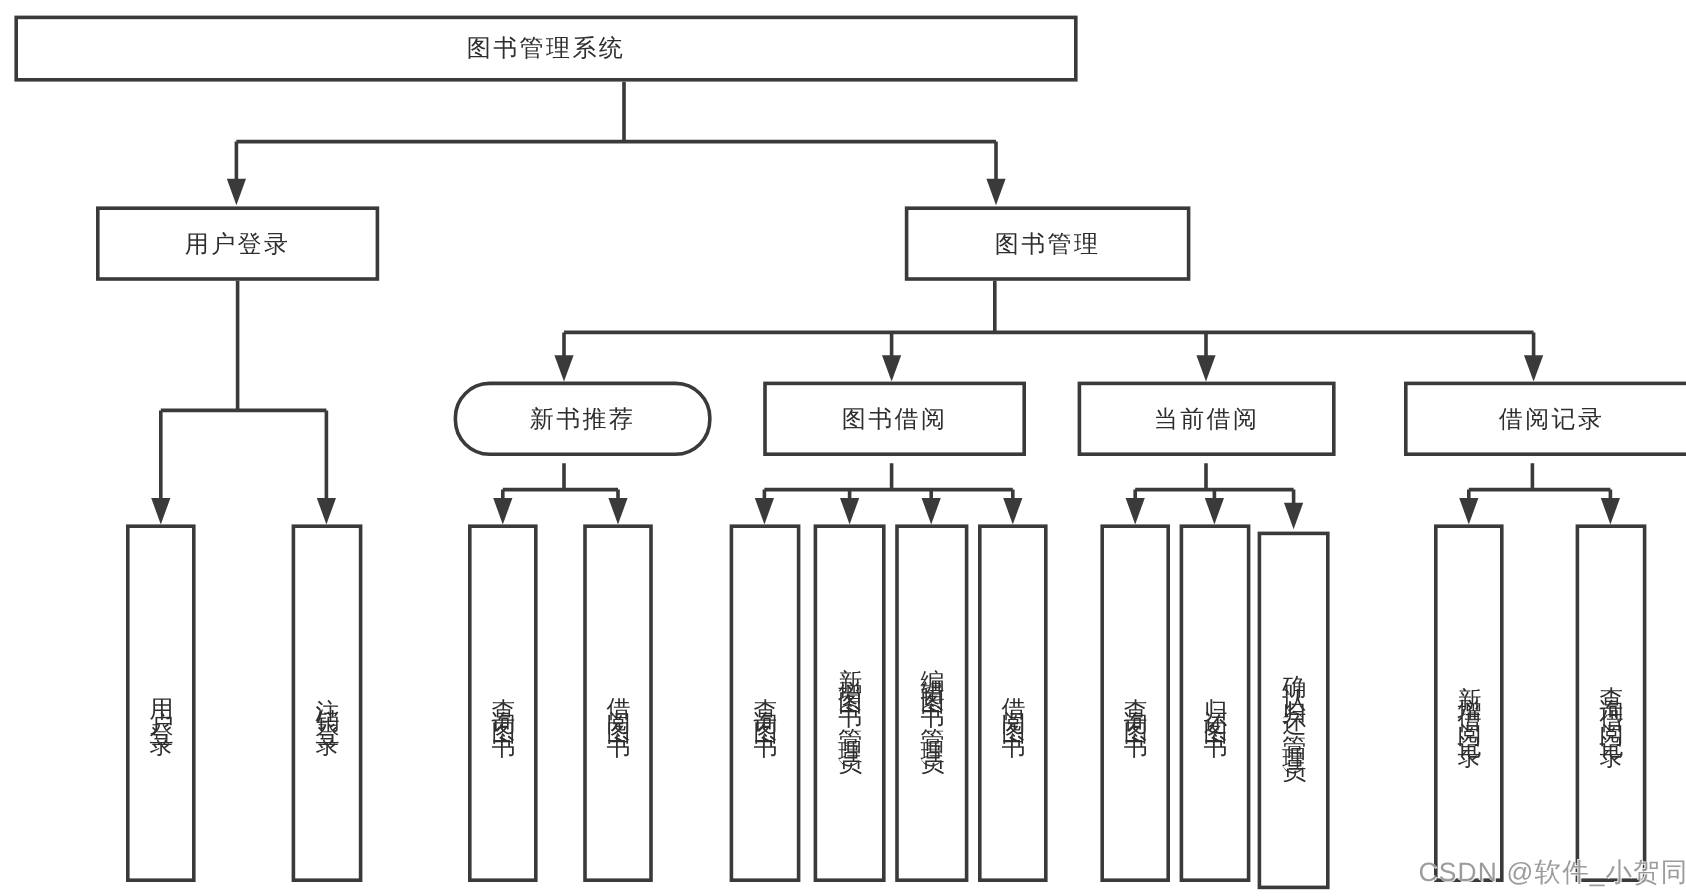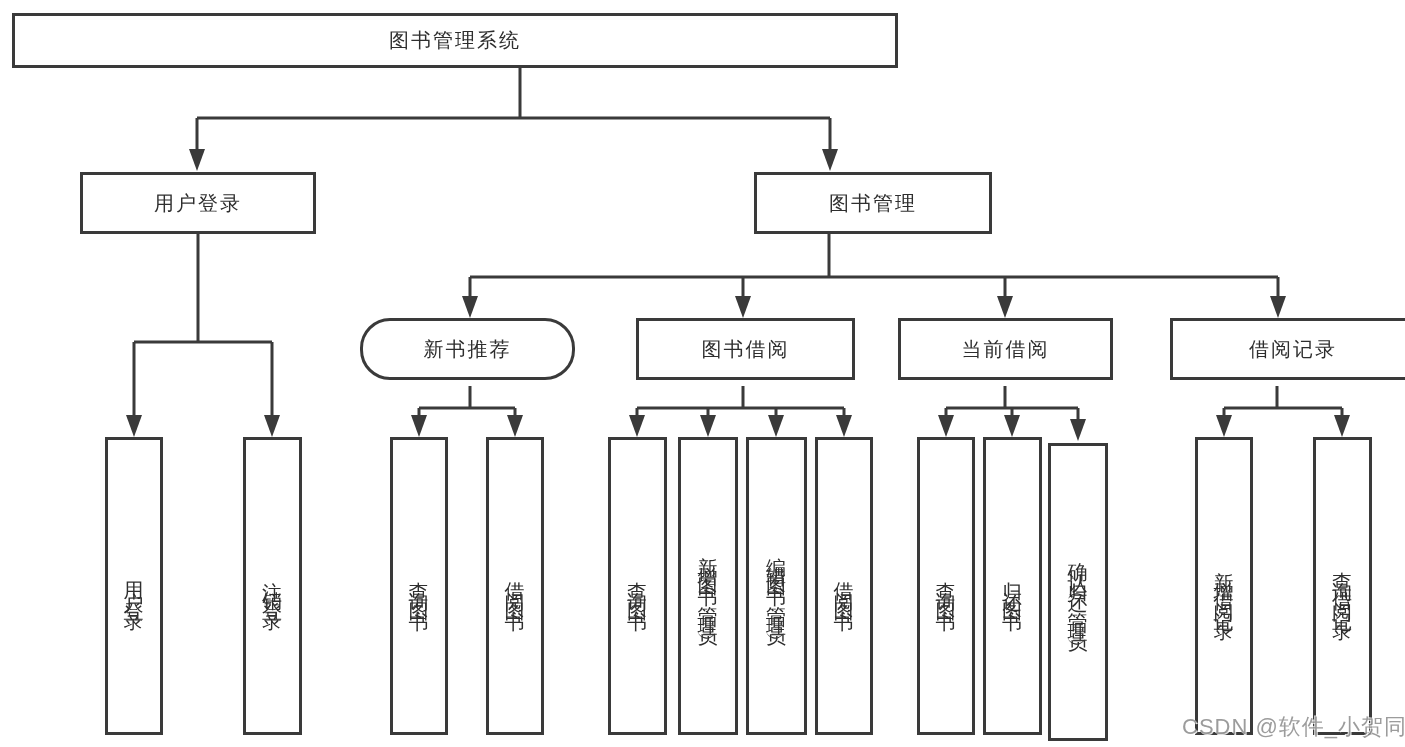--- a/index.html
+++ b/index.html
@@ -97,21 +97,21 @@
     <span>图书管理系统</span>
   </div>
 
   <div class="node lvl2" style="left:80px;top:172px;width:236px;">
     <span>用户登录</span>
   </div>
   <div class="node lvl2" style="left:710px;top:172px;width:238px;margin-left:44px;">
     <span>图书管理</span>
   </div>
 
-  <div class="node lvl3" style="left:360px;top:318px;width:215px;border-radius:30px;">
+  <div class="node lvl3" style="left:378px;top:318px;width:215px;border-radius:30px;">
     <span>新书推荐</span>
   </div>
   <div class="node lvl3" style="left:636px;top:318px;width:219px;">
     <span>图书借阅</span>
   </div>
   <div class="node lvl3" style="left:898px;top:318px;width:215px;align-items:center;">
     <span>当前借阅</span>
   </div>
   <div class="node lvl3" style="left:1170px;top:318px;width:246px;">
     <span>借阅记录</span>

